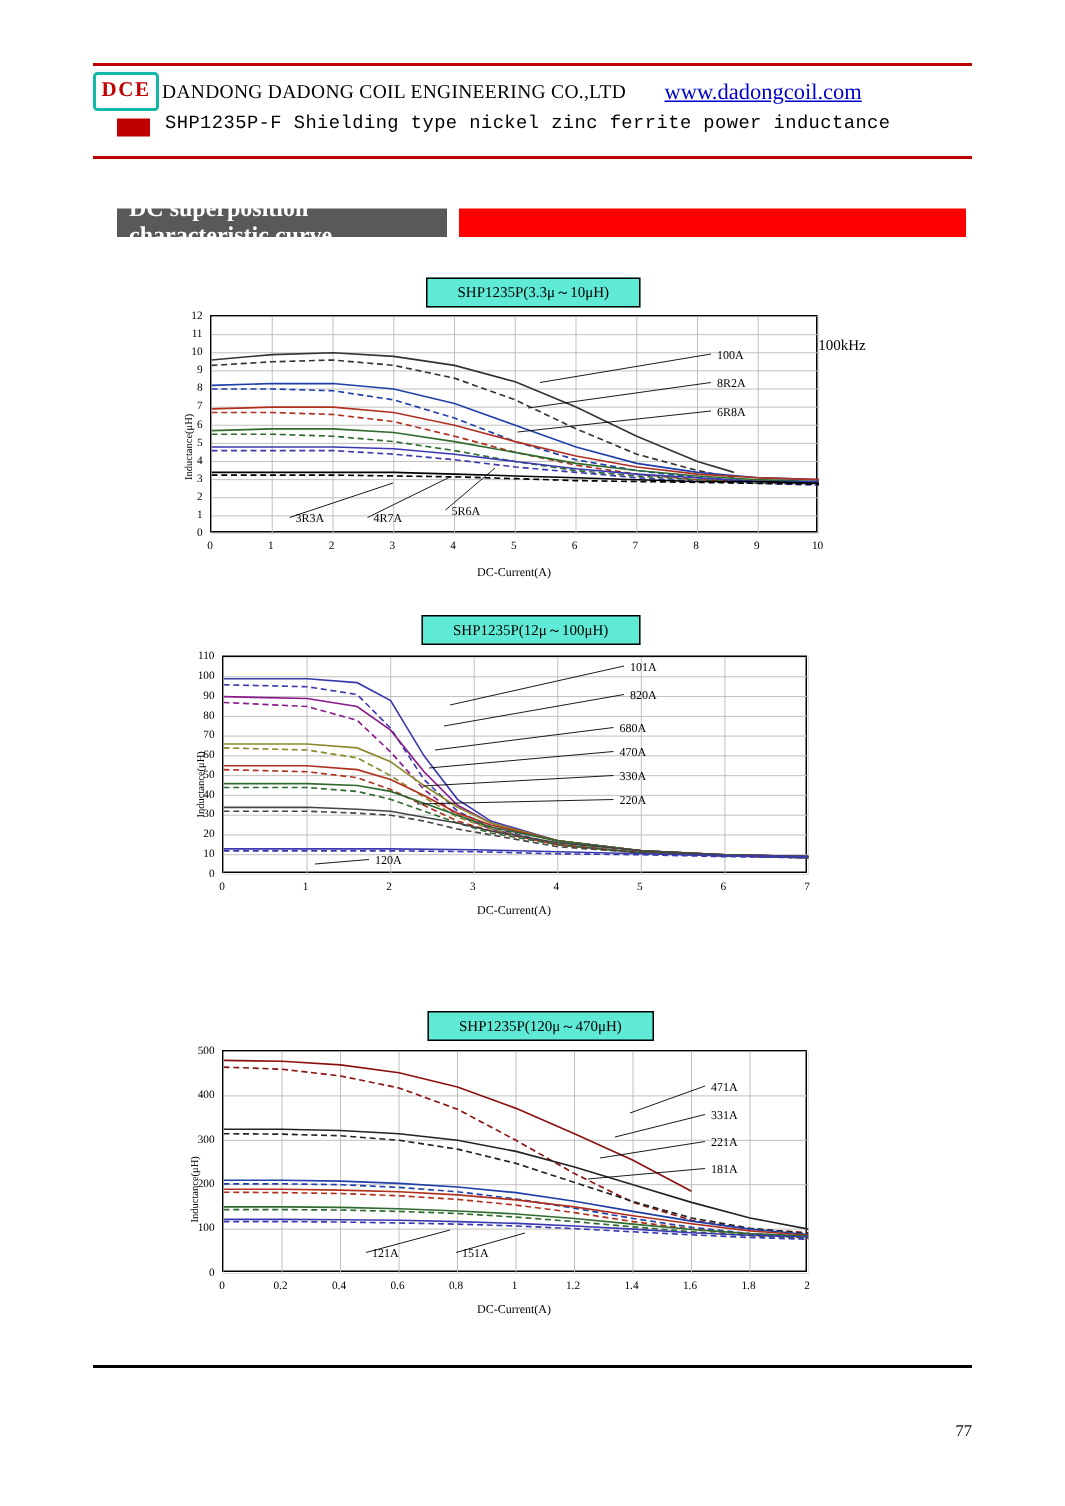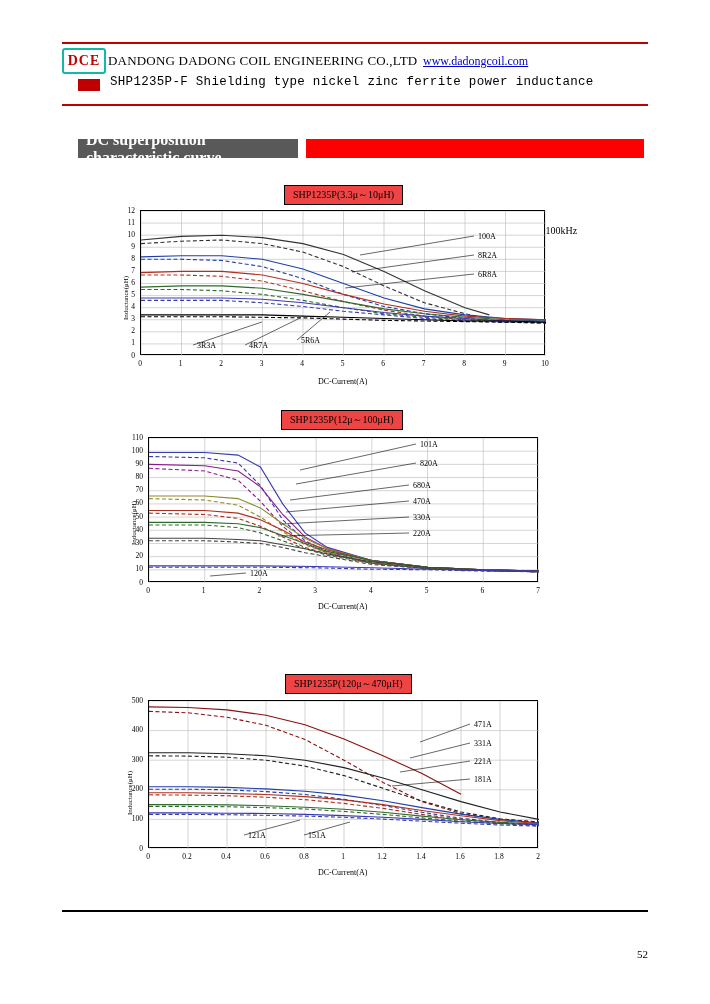--- a/index.html
+++ b/index.html
@@ -20,21 +20,21 @@
     border:2px solid #14b8a6;border-radius:3px;
     color:#c00000;font-weight:bold;font-size:14px;
     display:flex;align-items:center;justify-content:center;
     letter-spacing:1px;font-family:"Liberation Serif",serif;
   }
   .company{
     position:absolute;left:108px;top:53px;font-size:13px;
     font-family:"Liberation Serif",serif;letter-spacing:.2px;
   }
   .weblink{
-    position:absolute;left:423px;top:54px;font-size:12px;color:#0000cc;
+    position:absolute;left:443px;top:54px;font-size:15px;color:#0000cc;
     text-decoration:underline;font-family:"Liberation Serif",serif;
   }
   .redsq{position:absolute;left:78px;top:79px;width:22px;height:12px;background:#c00000;}
   .subtitle{
     position:absolute;left:110px;top:75px;font-size:12.5px;
     font-family:"Liberation Mono",monospace;letter-spacing:.3px;
   }
 
   
   .sec-wrap{position:absolute;left:78px;top:139px;width:566px;height:19px;}
@@ -42,22 +42,22 @@
     position:absolute;left:0;top:0;width:220px;height:19px;background:#595959;
     color:#fff;font-size:16px;font-weight:bold;font-family:"Liberation Serif",serif;
     display:flex;align-items:center;padding-left:8px;box-sizing:border-box;
   }
   .sec-right{position:absolute;left:228px;top:0;right:0;height:19px;background:#ff0000;}
 
   .testfreq{position:absolute;left:500px;top:177px;font-size:10px;font-family:"Liberation Serif",serif;margin-top:48px;}
 
   
   .chart-title{
-    position:absolute;border:1px solid #000;background:#ef4444;
-    font-size:10px;padding:2px 8px;font-family:"Liberation Serif",serif;white-space:nowrap;
+    position:absolute;border:1px solid #000;background:#5eead4;
+    font-size:10px;padding:2px 20px;font-family:"Liberation Serif",serif;white-space:nowrap;
   }
   .plot{position:absolute;border:1px solid #000;background:#fff;box-sizing:border-box;}
   .plot svg{display:block;}
   .axis-label-y{
     position:absolute;font-size:7px;font-family:"Liberation Serif",serif;
     transform:rotate(-90deg);transform-origin:left top;white-space:nowrap;
   }
   .axis-label-x{position:absolute;font-size:8px;font-family:"Liberation Serif",serif;white-space:nowrap;}
 
   .footer-rule{position:absolute;left:62px;top:910px;right:62px;height:2px;background:#000;}
@@ -307,14 +307,14 @@
       <text x="474" y="764" font-size="8" font-family="Liberation Serif, serif" fill="#000">221A</text>
       <line x1="392" y1="786" x2="470" y2="779" stroke="#000" stroke-width="0.6"></line>
       <text x="474" y="782" font-size="8" font-family="Liberation Serif, serif" fill="#000">181A</text>
       <line x1="300" y1="820" x2="244" y2="835" stroke="#000" stroke-width="0.6"></line>
       <text x="248" y="838" font-size="8" font-family="Liberation Serif, serif" fill="#000">121A</text>
       <line x1="350" y1="822" x2="304" y2="835" stroke="#000" stroke-width="0.6"></line>
       <text x="308" y="838" font-size="8" font-family="Liberation Serif, serif" fill="#000">151A</text>
     </svg>
 
   <div class="footer-rule"></div>
-  <div class="pageno">52</div>
+  <div class="pageno">77</div>
 </div>
 
 </body></html>

